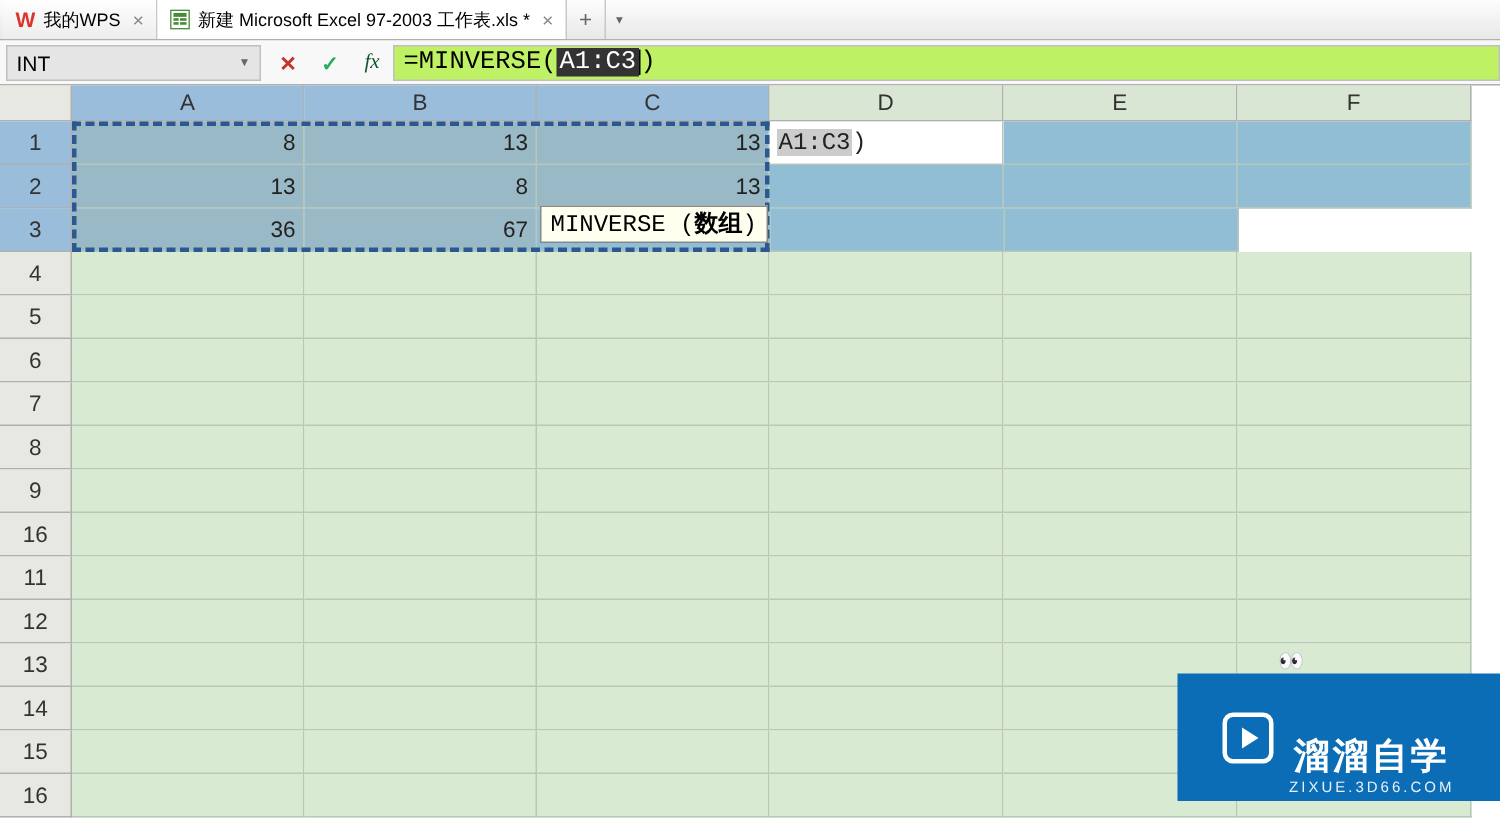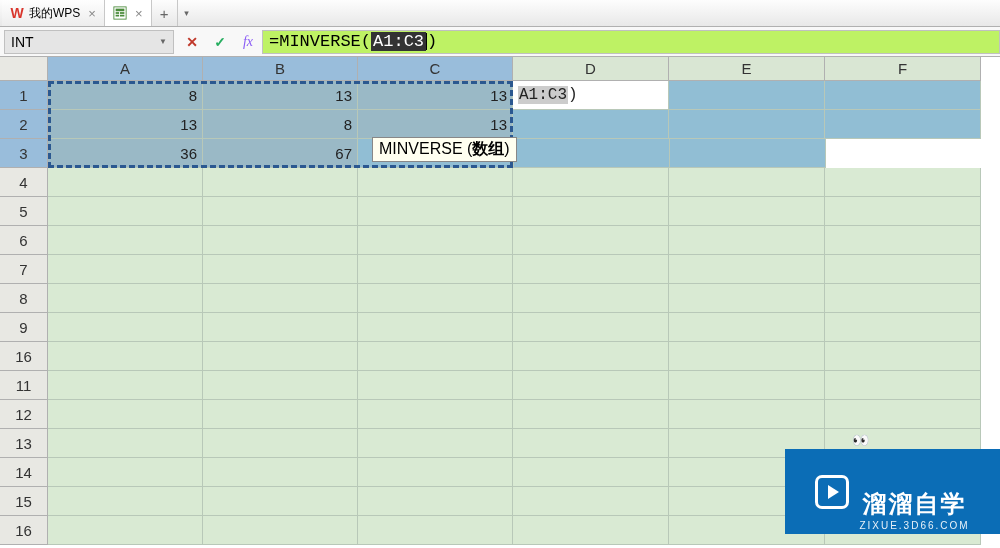--- a/index.html
+++ b/index.html
@@ -14,21 +14,21 @@
   .tab-menu { width: 18px; display: flex; align-items: center; justify-content: center; color: #666; font-size: 9px; }
   
   .wps-logo { color: #d9352c; font-weight: bold; font-size: 14px; font-family: Arial; }
   
   .formula-bar { height: 30px; display: flex; align-items: center; border-bottom: 1px solid #b0b0b0; background: #f8f8f8; }
   .name-box { width: 170px; height: 24px; border: 1px solid #c0c0c0; margin: 0 4px; background: #e5e5e5; display: flex; align-items: center; justify-content: space-between; padding: 0 6px; font-family: Arial; font-size: 14px; }
   .name-box-arrow { color: #666; font-size: 8px; }
   .fb-btn { width: 28px; height: 24px; display: flex; align-items: center; justify-content: center; font-size: 14px; }
   .fb-cancel { color: #c0392b; font-weight: bold; }
   .fb-confirm { color: #27ae60; font-weight: bold; }
-  .fb-fx { font-style: italic; font-family: serif; color: #8b5cf6; }
+  .fb-fx { font-style: italic; font-family: serif; color: #14532d; }
   .formula-input { flex: 1; height: 24px; border: 1px solid #c0c0c0; background: #bef264; padding: 0 6px; font-family: "Courier New", monospace; font-size: 17px; display: flex; align-items: center; position: relative; }
   .formula-arg { background: #333; color: #fff; padding: 0 2px; }
   .cursor-line { display: inline-block; width: 1px; height: 17px; background: #000; vertical-align: middle; }
   
   .sheet { position: relative; }
   .corner { position: absolute; left: 0; top: 0; width: 48px; height: 24px; background: #e8e8e3; border-right: 1px solid #b0b0b0; border-bottom: 1px solid #b0b0b0; }
   
   .col-headers { position: absolute; left: 48px; top: 0; height: 24px; display: flex; }
   .col-h { height: 24px; border-right: 1px solid #b0b0b0; border-bottom: 1px solid #b0b0b0; background: #e8e8e3; display: flex; align-items: center; justify-content: center; font-family: Arial; font-size: 15px; color: #333; }
   .col-h.sel { background: #99bddb; }
@@ -46,21 +46,21 @@
   .cell { border-right: 1px solid #b8c8b8; border-bottom: 1px solid #b8c8b8; background: #d9ead3; display: flex; align-items: center; justify-content: flex-end; padding: 0 5px; font-family: Arial; font-size: 15px; color: #222; }
   .cell.marq { background: #9ab9c6; }
   .cell.sel2 { background: #91bed4; }
   .cell.editing { background: #fff !important; justify-content: flex-start; font-family: "Courier New", monospace; font-size: 16px; position: relative; z-index: 5; }
   .edit-ref { background: #ccc; padding: 0 1px; }
   .cell.overflow { overflow: visible; }
   .overflow-text { white-space: nowrap; position: relative; }
   
   .marquee-border { position: absolute; left: 48px; top: 24px; width: 465px; height: 87px; border: 3px dashed #2b5890; pointer-events: none; z-index: 10; }
   
-  .tooltip { position: absolute; left: 372px; top: 80px; background: #fffff0; border: 1px solid #888; padding: 1px 6px; font-family: Liberation Sans, sans-serif; font-size: 16px; z-index: 20; white-space: pre; }
+  .tooltip { position: absolute; left: 360px; top: 80px; background: #fffff0; border: 1px solid #888; padding: 1px 6px; font-family: Liberation Mono, monospace; font-size: 16px; z-index: 20; white-space: pre; }
   .tooltip-arg { font-weight: bold; }
   
   .watermark { position: absolute; right: 0; bottom: 14px; width: 215px; height: 85px; background: #0b6db6; color: #fff; display: flex; align-items: center; justify-content: center; gap: 10px; z-index: 50; }
   .wm-play { width: 34px; height: 34px; border: 3px solid #fff; border-radius: 7px; display: flex; align-items: center; justify-content: center; }
   .wm-play::before { content: ""; border-left: 11px solid #fff; border-top: 7px solid transparent; border-bottom: 7px solid transparent; margin-left: 3px; }
   .wm-txt { display: flex; flex-direction: column; align-items: center; margin-top: 36px; }
   .wm-main { font-size: 24px; font-weight: bold; letter-spacing: 2px; }
   .wm-sub { font-size: 10px; letter-spacing: 2px; opacity: .9; }
   .wm-eyes { position: absolute; right: 130px; bottom: 100px; font-size: 14px; color: #dcdcdc; z-index: 49; }
 </style>
@@ -79,20 +79,21 @@
     <span class="tab-icon">
       <svg viewBox="0 0 16 16">
           <rect x="1" y="1" width="14" height="14" fill="#fff" stroke="#4a8b3a"></rect>
           <rect x="3" y="3" width="10" height="3" fill="#4a8b3a"></rect>
           <rect x="3" y="7" width="4" height="2" fill="#4a8b3a"></rect>
           <rect x="8" y="7" width="5" height="2" fill="#4a8b3a"></rect>
           <rect x="3" y="10" width="4" height="2" fill="#4a8b3a"></rect>
           <rect x="8" y="10" width="5" height="2" fill="#4a8b3a"></rect>
         </svg>
     </span>
+    <span>新建 Microsoft Excel 97-2003 工作表.xls *</span>
     <span class="tab-close">×</span>
   </div>
   <div class="tab-add">+</div>
   <div class="tab-menu">▾</div>
 </div>
 
 <div class="formula-bar">
   <div class="name-box">
     <span>INT</span>
     <span class="name-box-arrow">▼</span>

